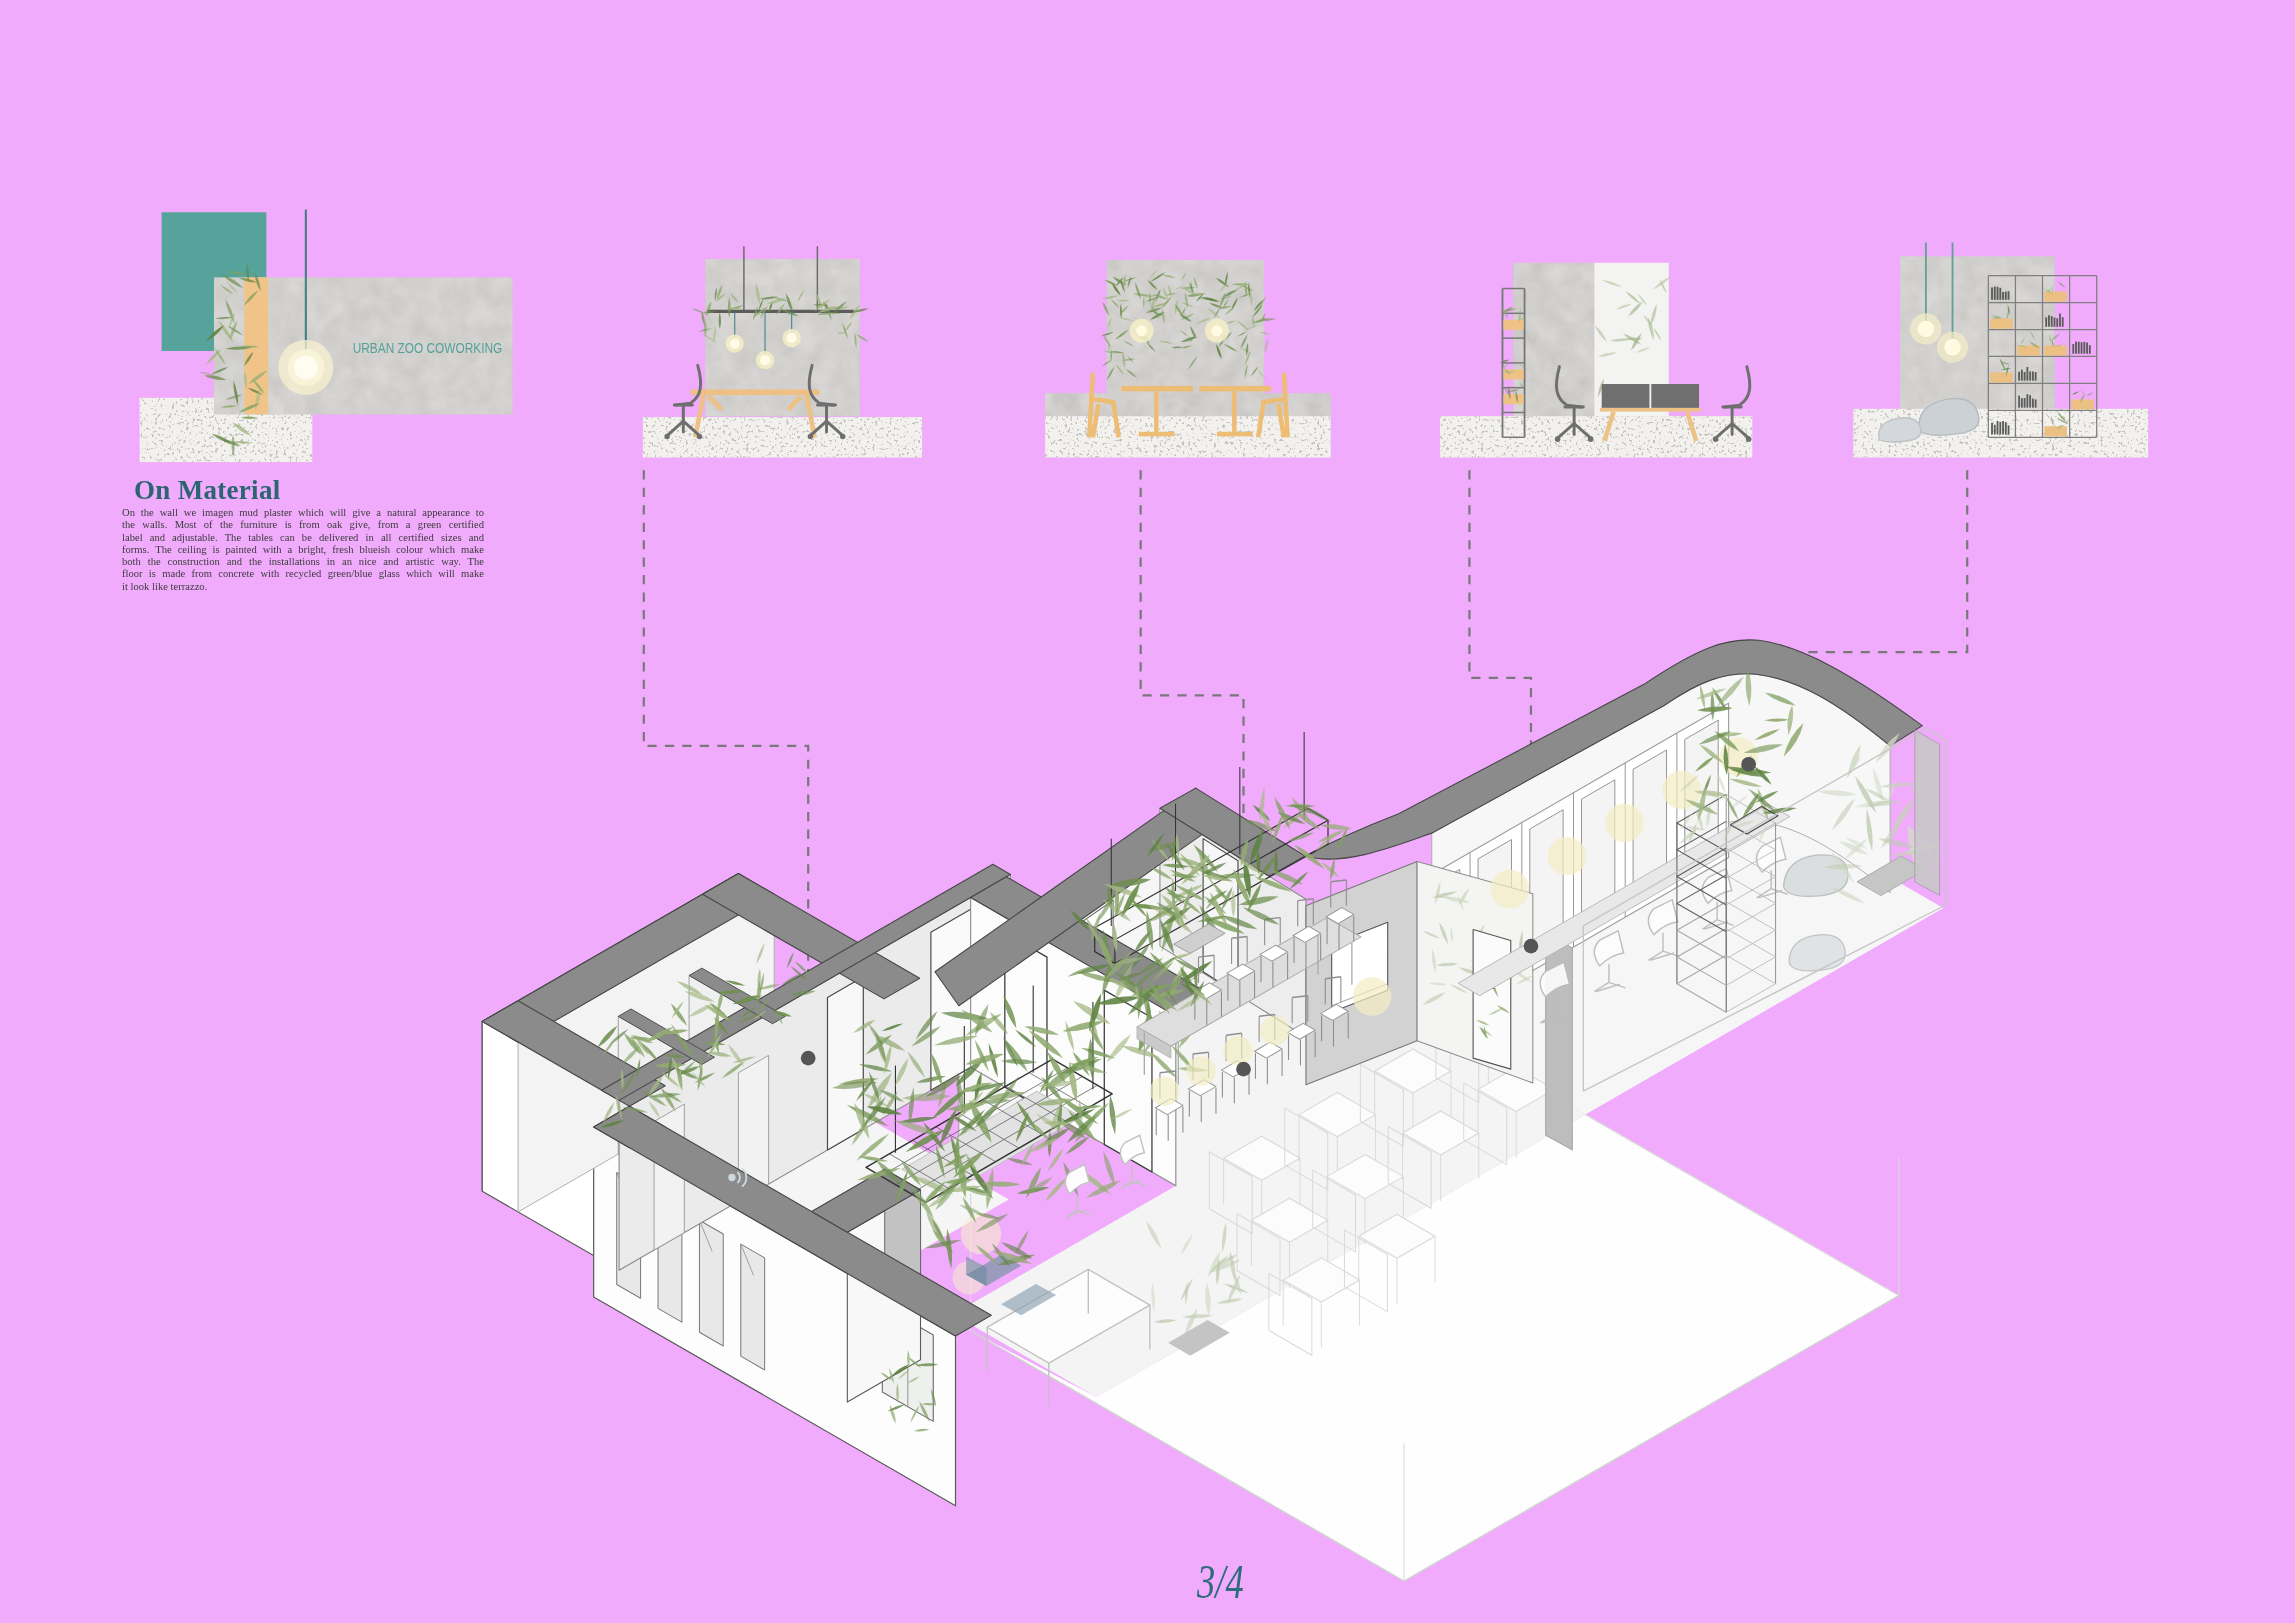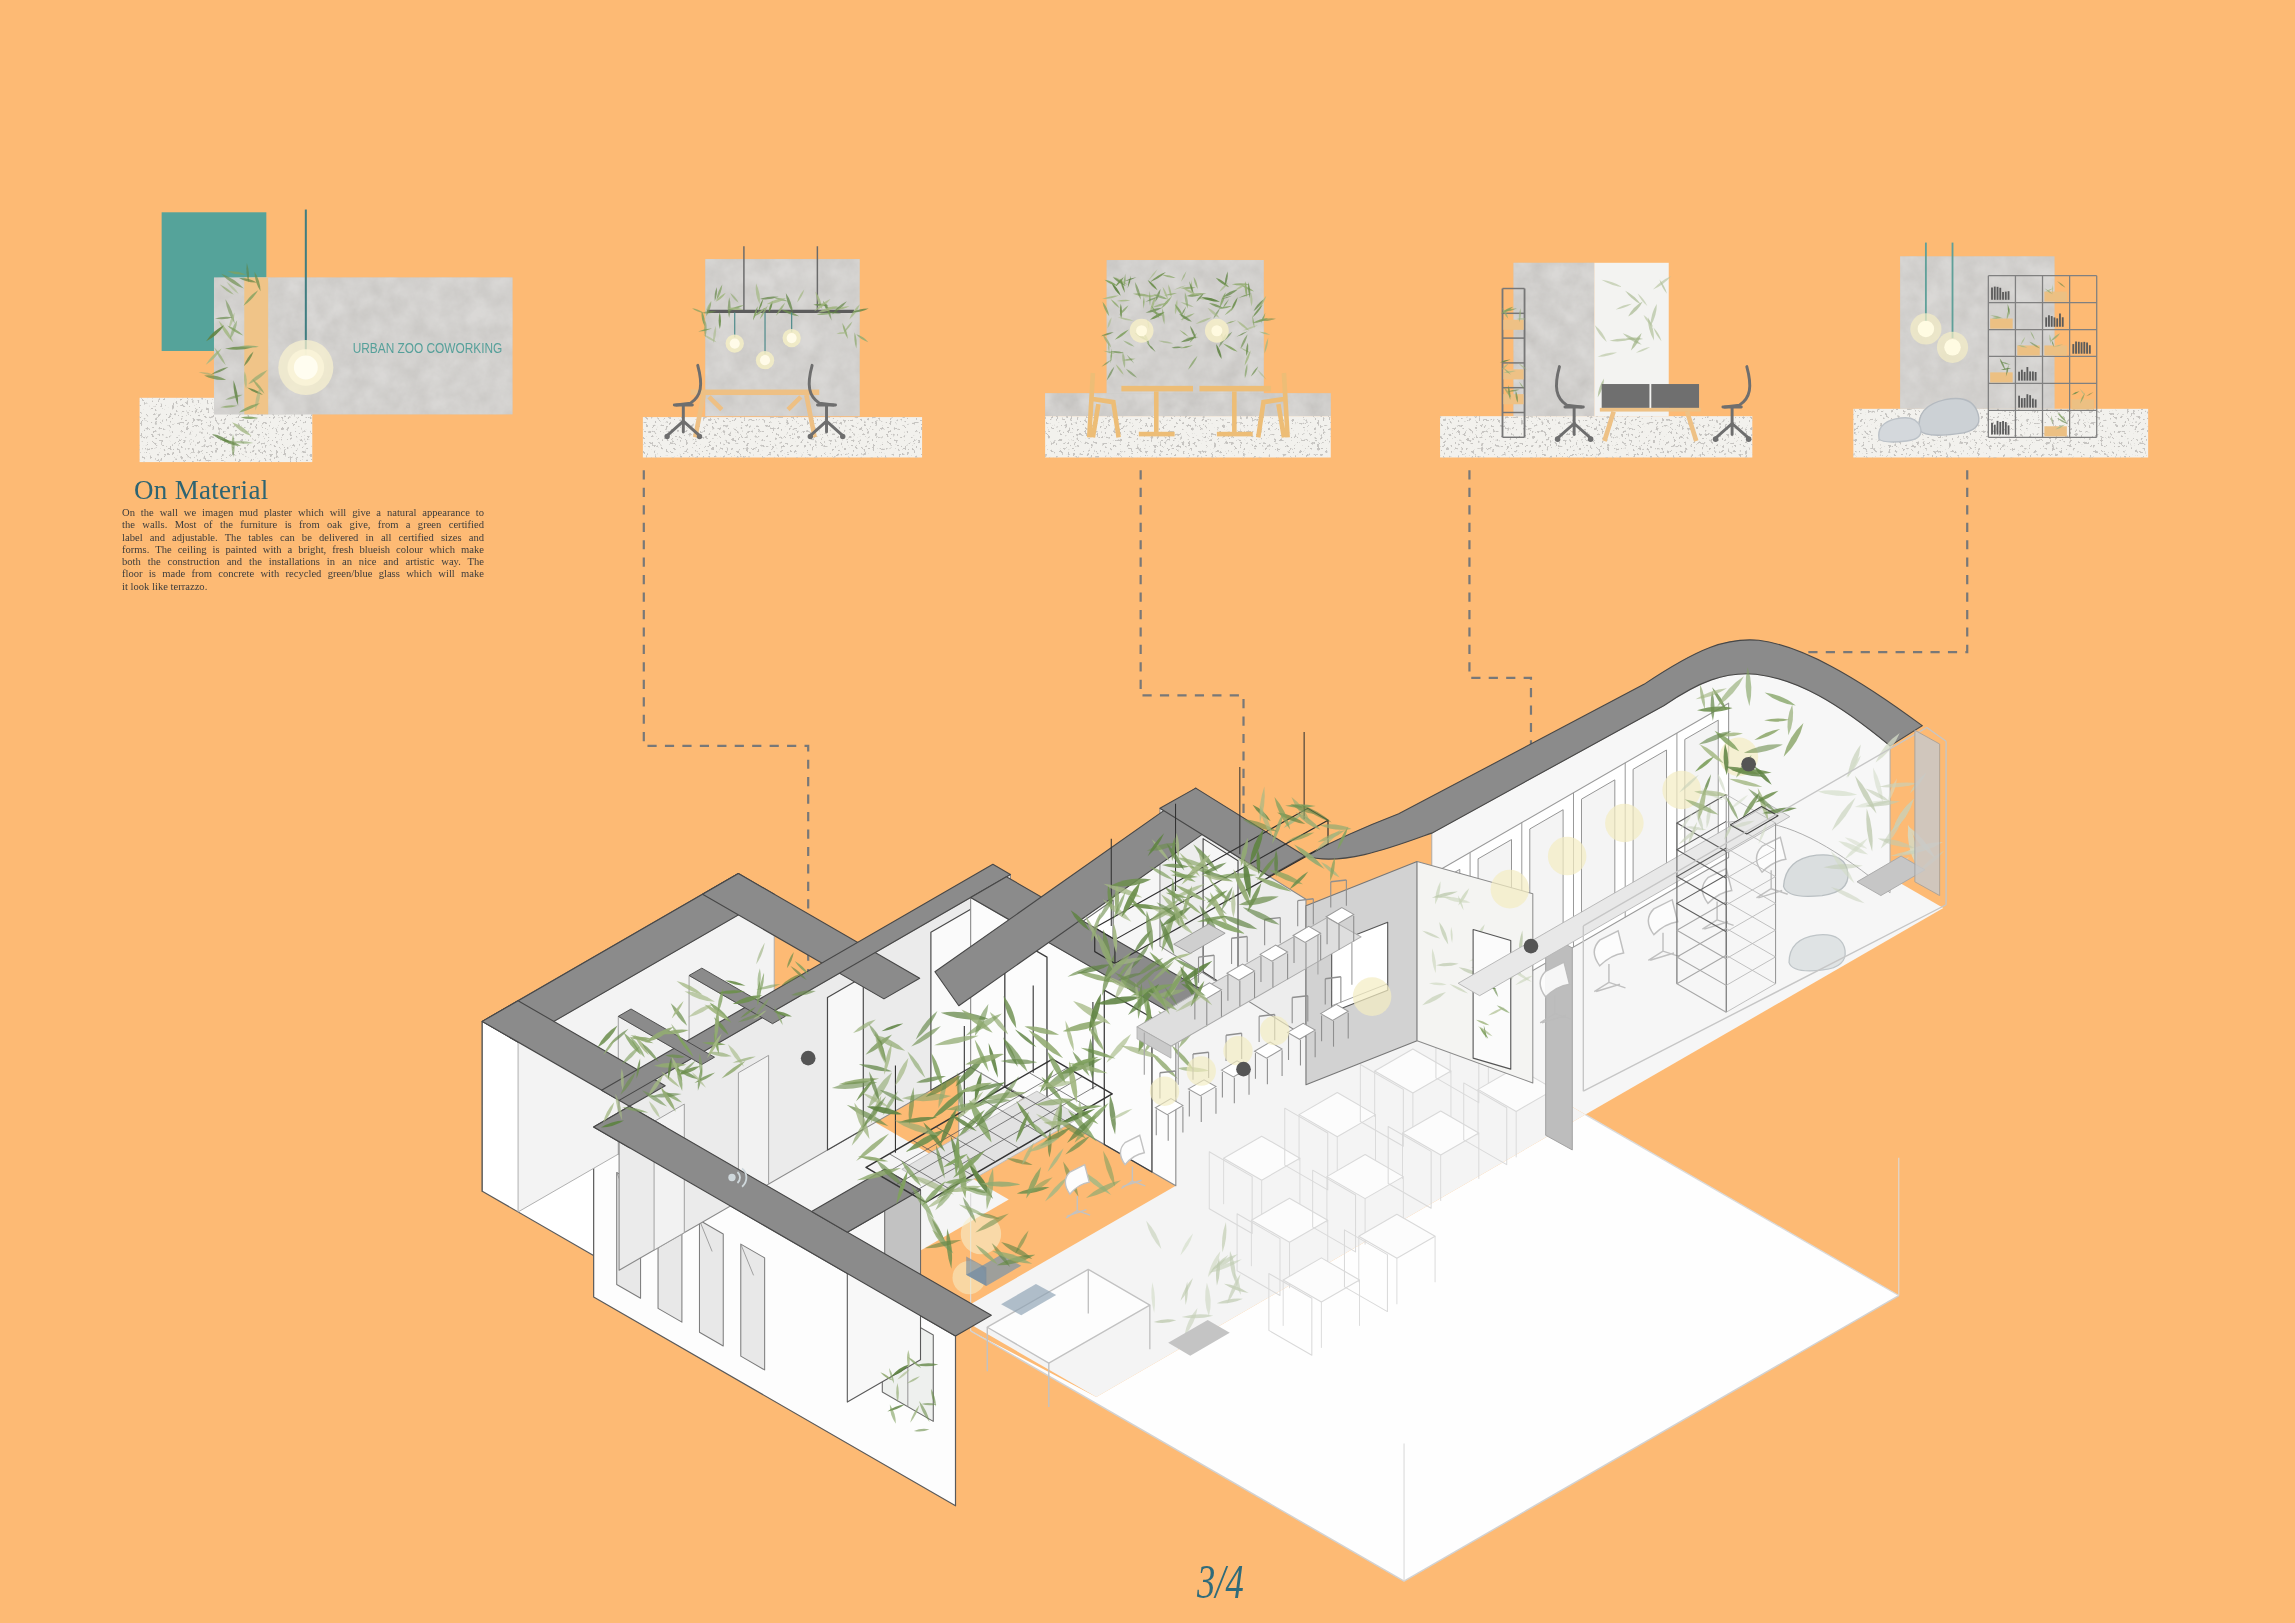--- a/index.html
+++ b/index.html
@@ -1,20 +1,20 @@
 <!DOCTYPE html>
 <html style="font-size:14.7px"><head><meta charset="utf-8">
 <style>
 html,body{margin:0;padding:0;background:#fff;}
-#page{position:relative;width:2296px;height:1624px;background:#fdba74;overflow:hidden;
+#page{position:relative;width:2296px;height:1624px;background:#f0abfc;overflow:hidden;
  font-family:"Liberation Sans",sans-serif;}
 .par{position:absolute;left:122px;top:507px;width:362px;color:#3c3c3c;}
 .par div{font-size:10.6px;line-height:12.3px;text-align:justify;text-align-last:justify;font-family:Liberation Serif, serif;}
 .par div.last{text-align-last:left;}
-.hd{position:absolute;left:134px;top:475px;font-family:"Liberation Serif",serif;font-weight:normal;
+.hd{position:absolute;left:134px;top:475px;font-family:"Liberation Serif",serif;font-weight:bold;
  font-size:27px;color:#2d6472;letter-spacing:0.3px;}
 .pgnum{position:absolute;left:1197px;top:1554px;font-family:"Liberation Serif",serif;font-style:italic;
  font-size:48px;color:#2f6b7a;transform:scaleX(0.76);transform-origin:0 0;}
 </style></head><body>
 <div id="page">
 <svg width="2296" height="1624" viewBox="0 0 2500 1768">
 <defs>
 <filter id="conc" x="-5%" y="-5%" width="110%" height="110%">
   <feTurbulence type="fractalNoise" baseFrequency="0.045" numOctaves="5" seed="11" result="n"></feTurbulence>
   <feColorMatrix in="n" type="matrix" values="0 0 0 0 0.70, 0 0 0 0 0.69, 0 0 0 0 0.675, 0 0 0.85 0.8 -0.22" result="m"></feColorMatrix>

